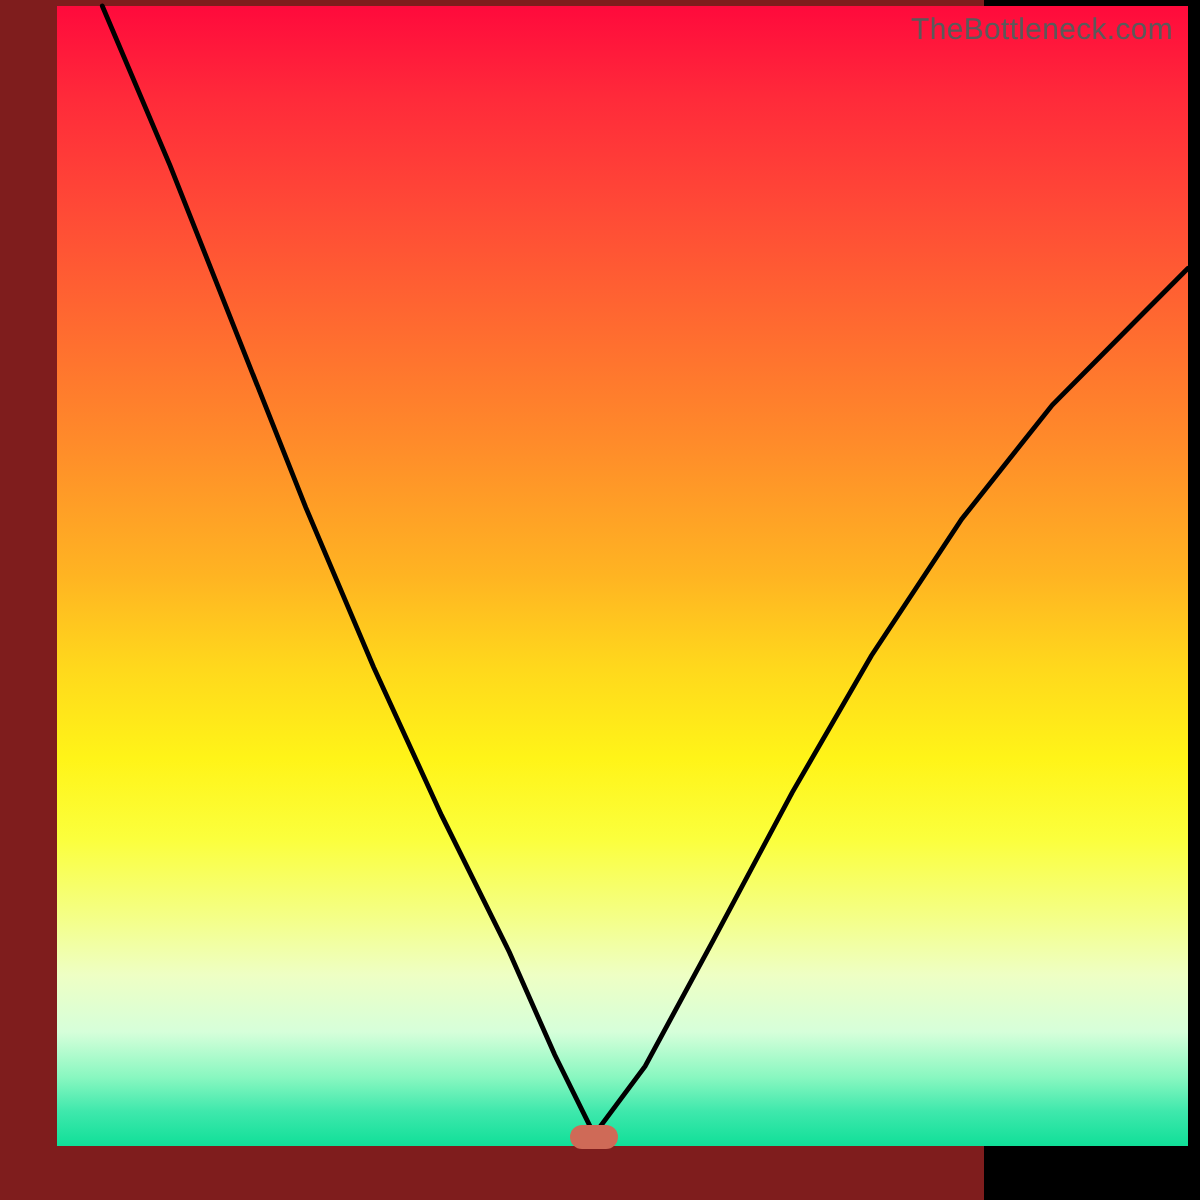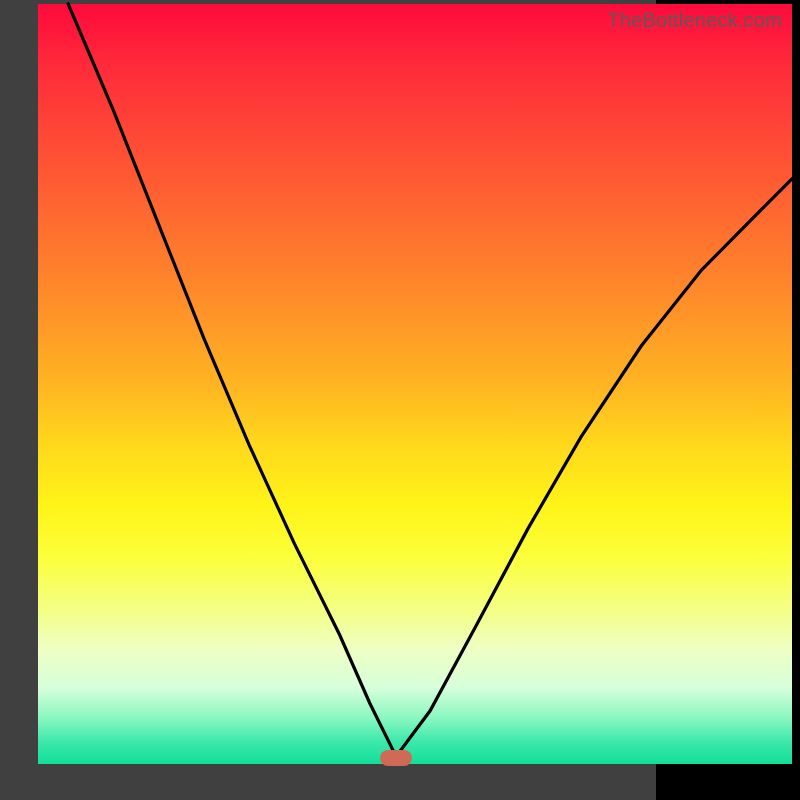--- a/index.html
+++ b/index.html
@@ -1,21 +1,21 @@
 <!DOCTYPE html>
 <html><head>
 <meta charset="utf-8">
 <style>
   * { margin: 0; padding: 0; box-sizing: border-box; }
   html, body { width: 800px; height: 800px; overflow: hidden; background: #000; }
   .stage {
     position: relative;
     width: 656px;
     height: 800px;
-    background: #404040;
+    background: #7f1d1d;
   }
   .plot {
     position: absolute;
     left: 38px;
     top: 4px;
     width: 754px;
     height: 760px;
     background: linear-gradient(
       to bottom,
       #ff0a3c 0%,

